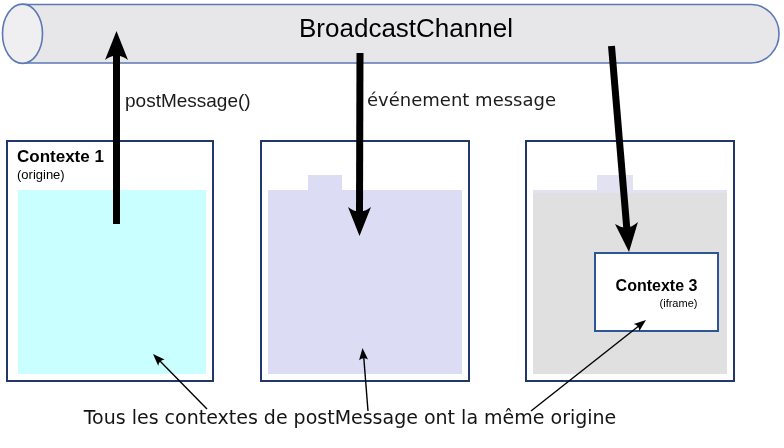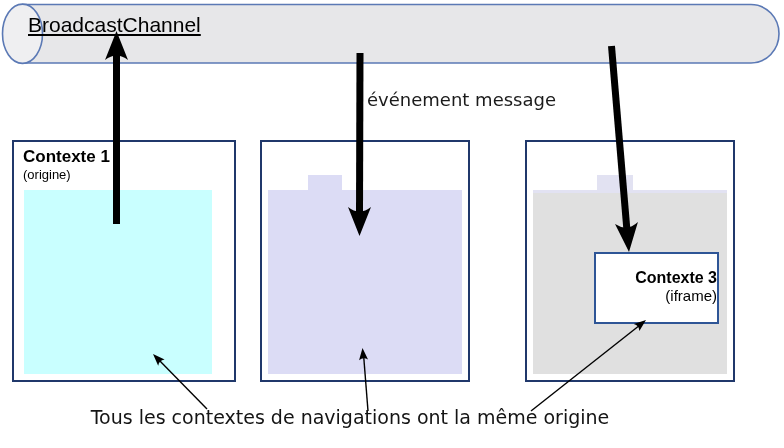--- a/index.html
+++ b/index.html
@@ -6,53 +6,53 @@
   body { background:#fff; font-family:"Liberation Sans", sans-serif; }
   #canvas {
     position:relative; width:784px; height:448px; background:#ffffff;
     overflow:hidden;
   }
   svg.overlay {
     position:absolute; left:0; top:0; z-index:5; pointer-events:none;
   }
   .pipe-label {
     position:absolute; left:28px; top:13px; width:756px; z-index:10;
-    text-align:left; font-size:21px; color:#000; letter-spacing:0px;text-decoration:underline;
+    text-align:center; font-size:26px; color:#000; letter-spacing:0px;
   }
   .msg-label {
     position:absolute; z-index:10; font-size:19px; color:#1b1b1b; white-space:nowrap;
   }
   #postmessage-label { left:125px; top:90px; }
   #event-label { left:367px; top:89px; font-family:"DejaVu Sans","Liberation Sans",sans-serif; font-size:18px; }
   #event-label .emph { }
   .ctx {
     position:absolute; top:140px; height:238px; background:#ffffff;
     border:2px solid var(--box-border,#20386b); z-index:1;
   }
-  #ctx1 { left:12px;   width:204px;padding-left:16px; }
+  #ctx1 { left:6px;   width:204px; }
   #ctx2 { left:260px; width:206px; }
   #ctx3 { left:525px; width:206px; }
   .ctx-head { position:absolute; left:9px; top:4px; }
   .ctx-title { font-size:17px; font-weight:bold; color:#000; line-height:21px; }
   .ctx-sub   { font-size:13px; color:#000; line-height:15px; }
   .area { position:absolute; }
   #ctx1-area { left:10px; top:48px; width:188px; height:184px; background:var(--context1-fill,#c9ffff); }
   #ctx2-area { left:6px;  top:48px; width:194px; height:184px; background:var(--context2-fill,#dcdcf5); }
   #ctx3-area { left:6px;  top:51px; width:194px; height:181px; background:var(--context3-fill,#e0e0e0); }
   #ctx3-tabline { left:6px; top:48px; width:194px; height:3px; background:var(--notch-fill,#e2e2f2); }
   .notch { position:absolute; height:15px; top:33px; background:var(--notch-fill,#dfdff2); }
   #ctx2-notch { left:46px; width:34px; background:var(--context2-fill,#dcdcf5); }
   #ctx3-notch { left:70px; width:36px; }
   .iframe-box {
     position:absolute; left:67px; top:110px; width:121px; height:68px;
     background:#ffffff; border:2px solid var(--iframe-border,#2e5596);
-    text-align:right; padding-top:0;
+    text-align:center; padding-top:8px;
   }
   .iframe-box .ctx-title { margin-top:13px; font-size:16px; }
-  .iframe-box .ctx-sub { font-size:15px;margin-left:44px; }
+  .iframe-box .ctx-sub { font-size:11px;margin-left:44px; }
   .caption {
     position:absolute; left:0; top:406px; width:700px; z-index:10;
     text-align:center; font-size:19px; color:#141414;
     font-family:"DejaVu Sans","Liberation Sans",sans-serif;
   }
 </style>
 </head>
 <body>
 
 <div id="canvas">
@@ -89,20 +89,21 @@
       <path d="M 0 0 L -4.5 -12 Q 0 -8.5 4.5 -12 Z" transform="translate(362.5,348) rotate(175)" stroke="none"></path>
     </g>
     <g style="fill:var(--arrow-color,#000);stroke:var(--arrow-color,#000)">
       <line x1="531" y1="411" x2="640" y2="325" stroke-width="1.4"></line>
       <path d="M 0 0 L -4.5 -12 Q 0 -8.5 4.5 -12 Z" transform="translate(646,320) rotate(-128.3)" stroke="none"></path>
     </g>
   </svg>
 
   <div class="pipe-label">BroadcastChannel</div>
 
+  <div class="msg-label" id="postmessage-label">postMessage()</div>
   <div class="msg-label" id="event-label"><span>événement </span><span class="emph">message</span></div>
 
   <div class="ctx" id="ctx1">
     <div class="area" id="ctx1-area"></div>
     <div class="ctx-head">
       <div class="ctx-title">Contexte 1</div>
       <div class="ctx-sub">(origine)</div>
     </div>
   </div>
 
@@ -114,15 +115,15 @@
   <div class="ctx" id="ctx3">
     <div class="notch" id="ctx3-notch"></div>
     <div class="area" id="ctx3-tabline"></div>
     <div class="area" id="ctx3-area"></div>
     <div class="iframe-box">
       <div class="ctx-title">Contexte 3</div>
       <div class="ctx-sub">(iframe)</div>
     </div>
   </div>
 
-  <div class="caption">Tous les contextes de navigations ont la même origine</div>
+  <div class="caption">Tous les contextes de postMessage ont la même origine</div>
 
 </div>
 
 </body></html>

